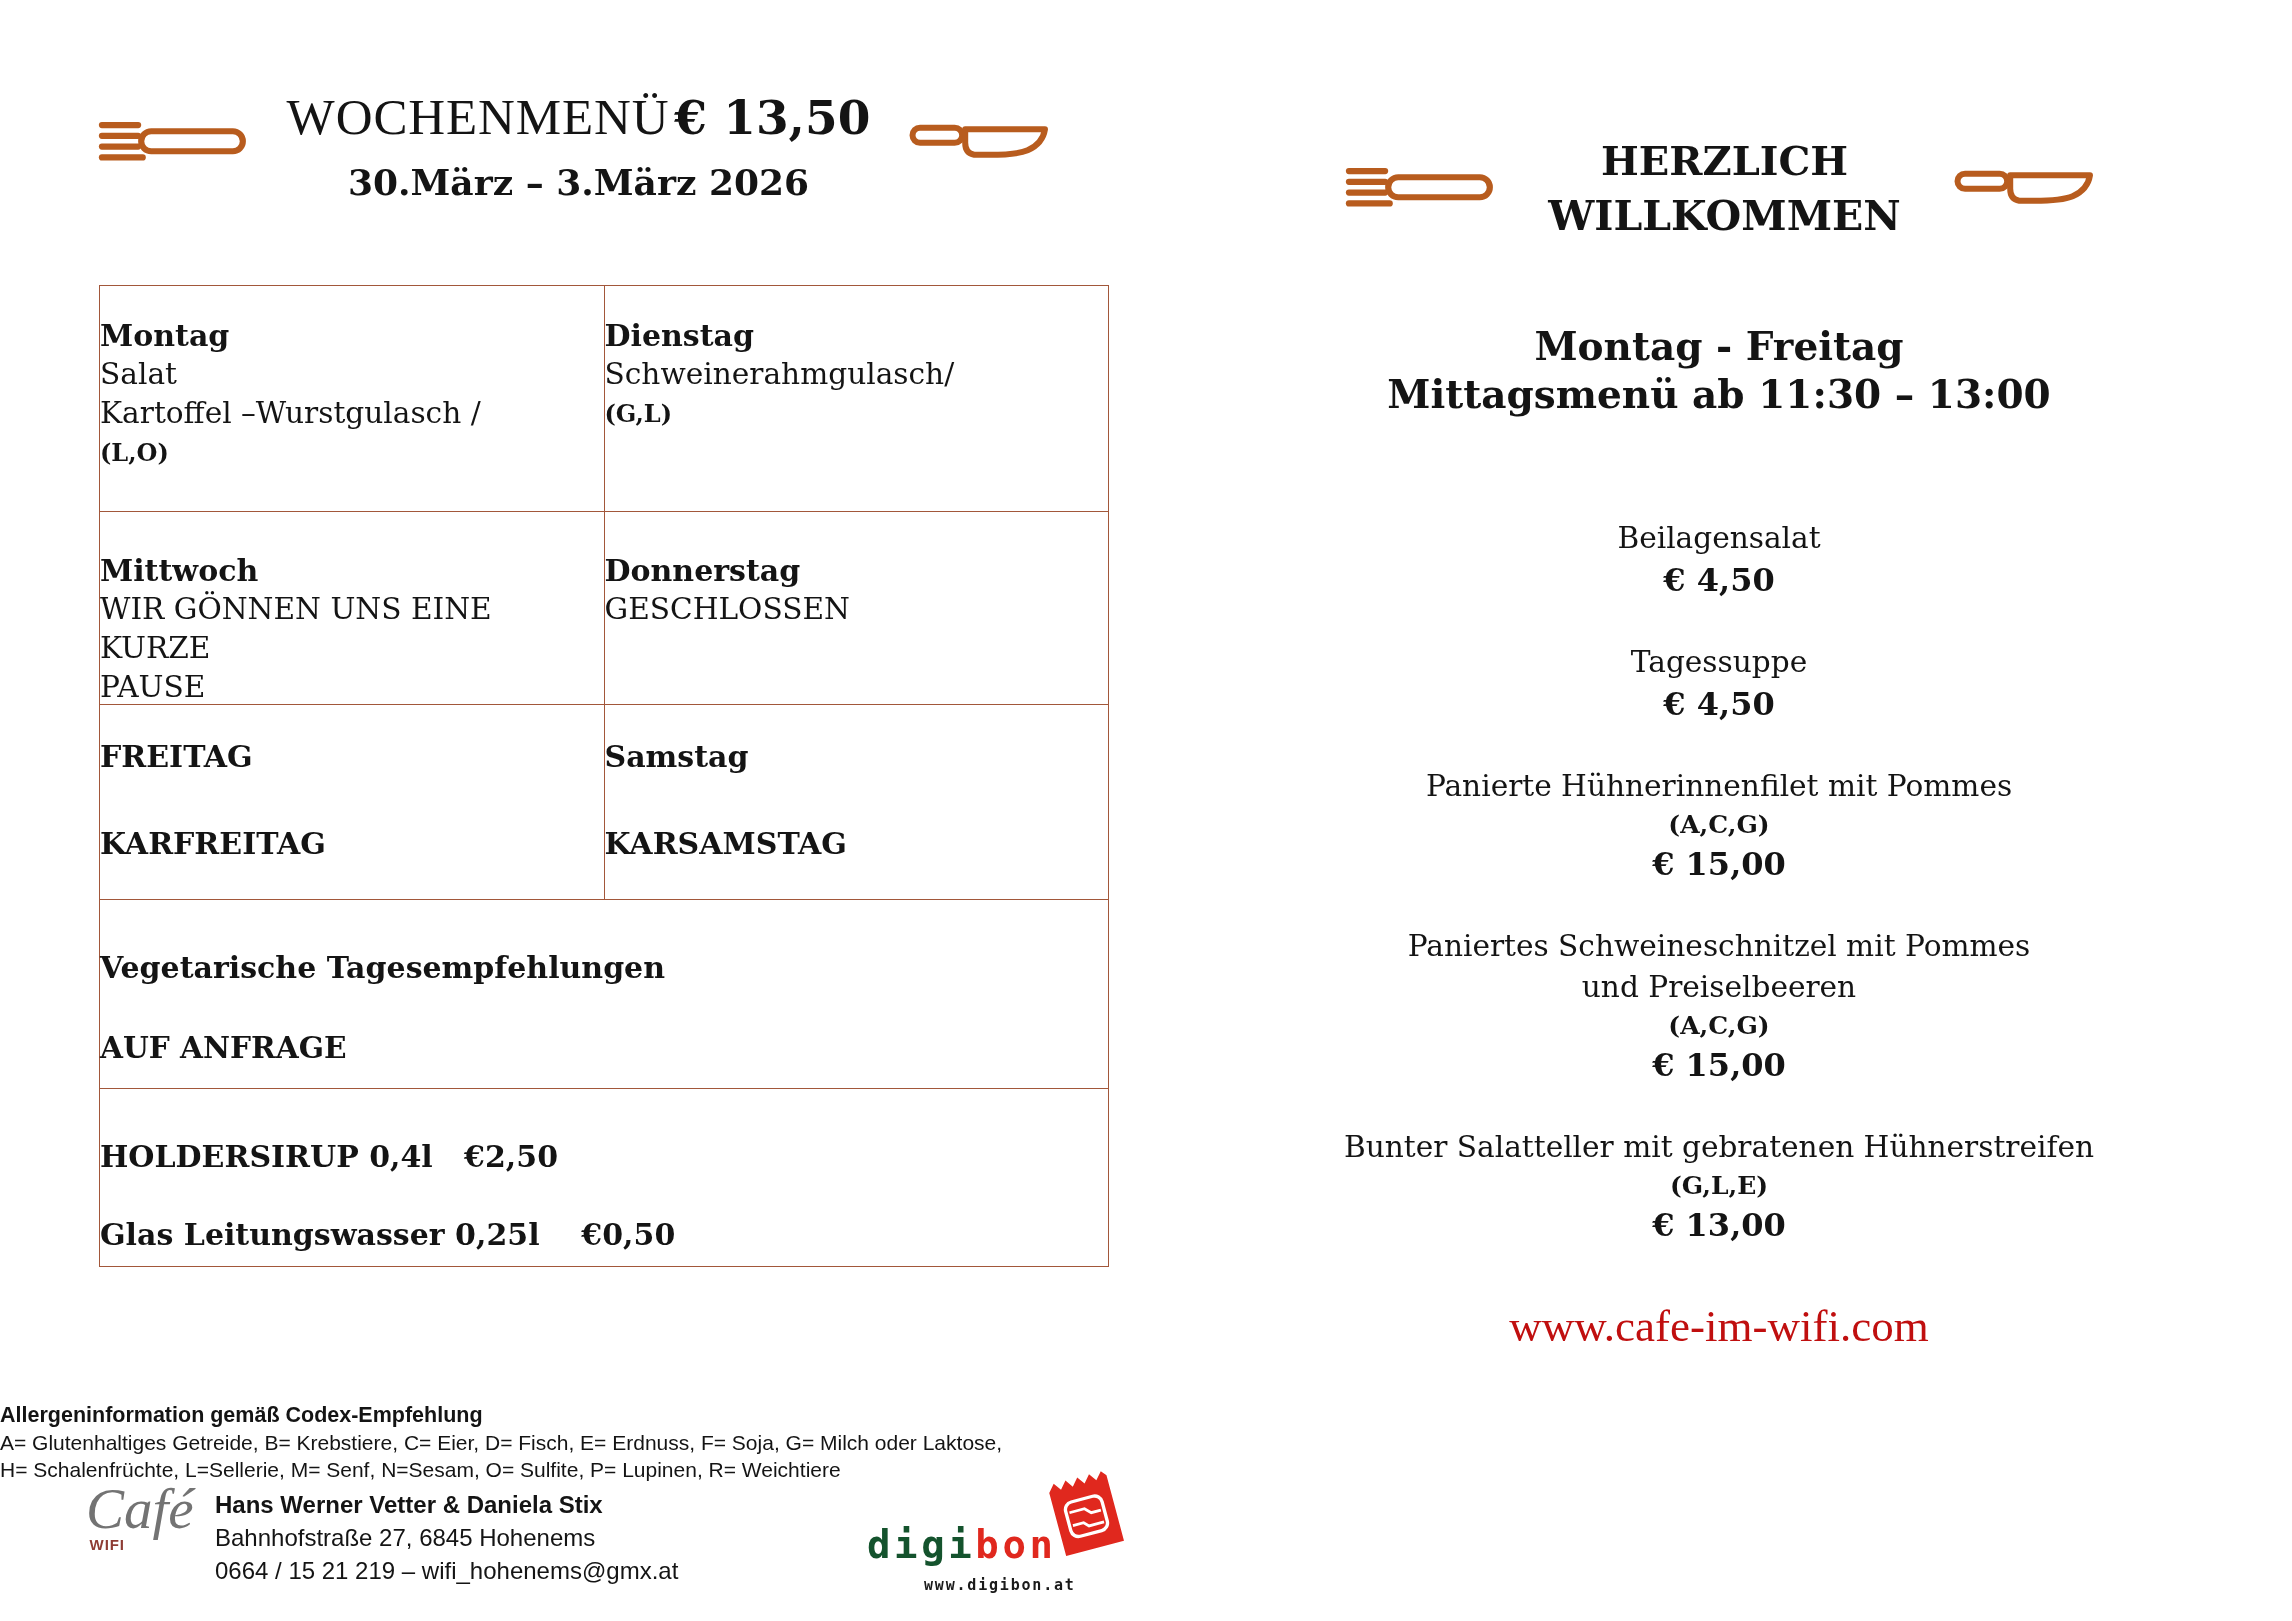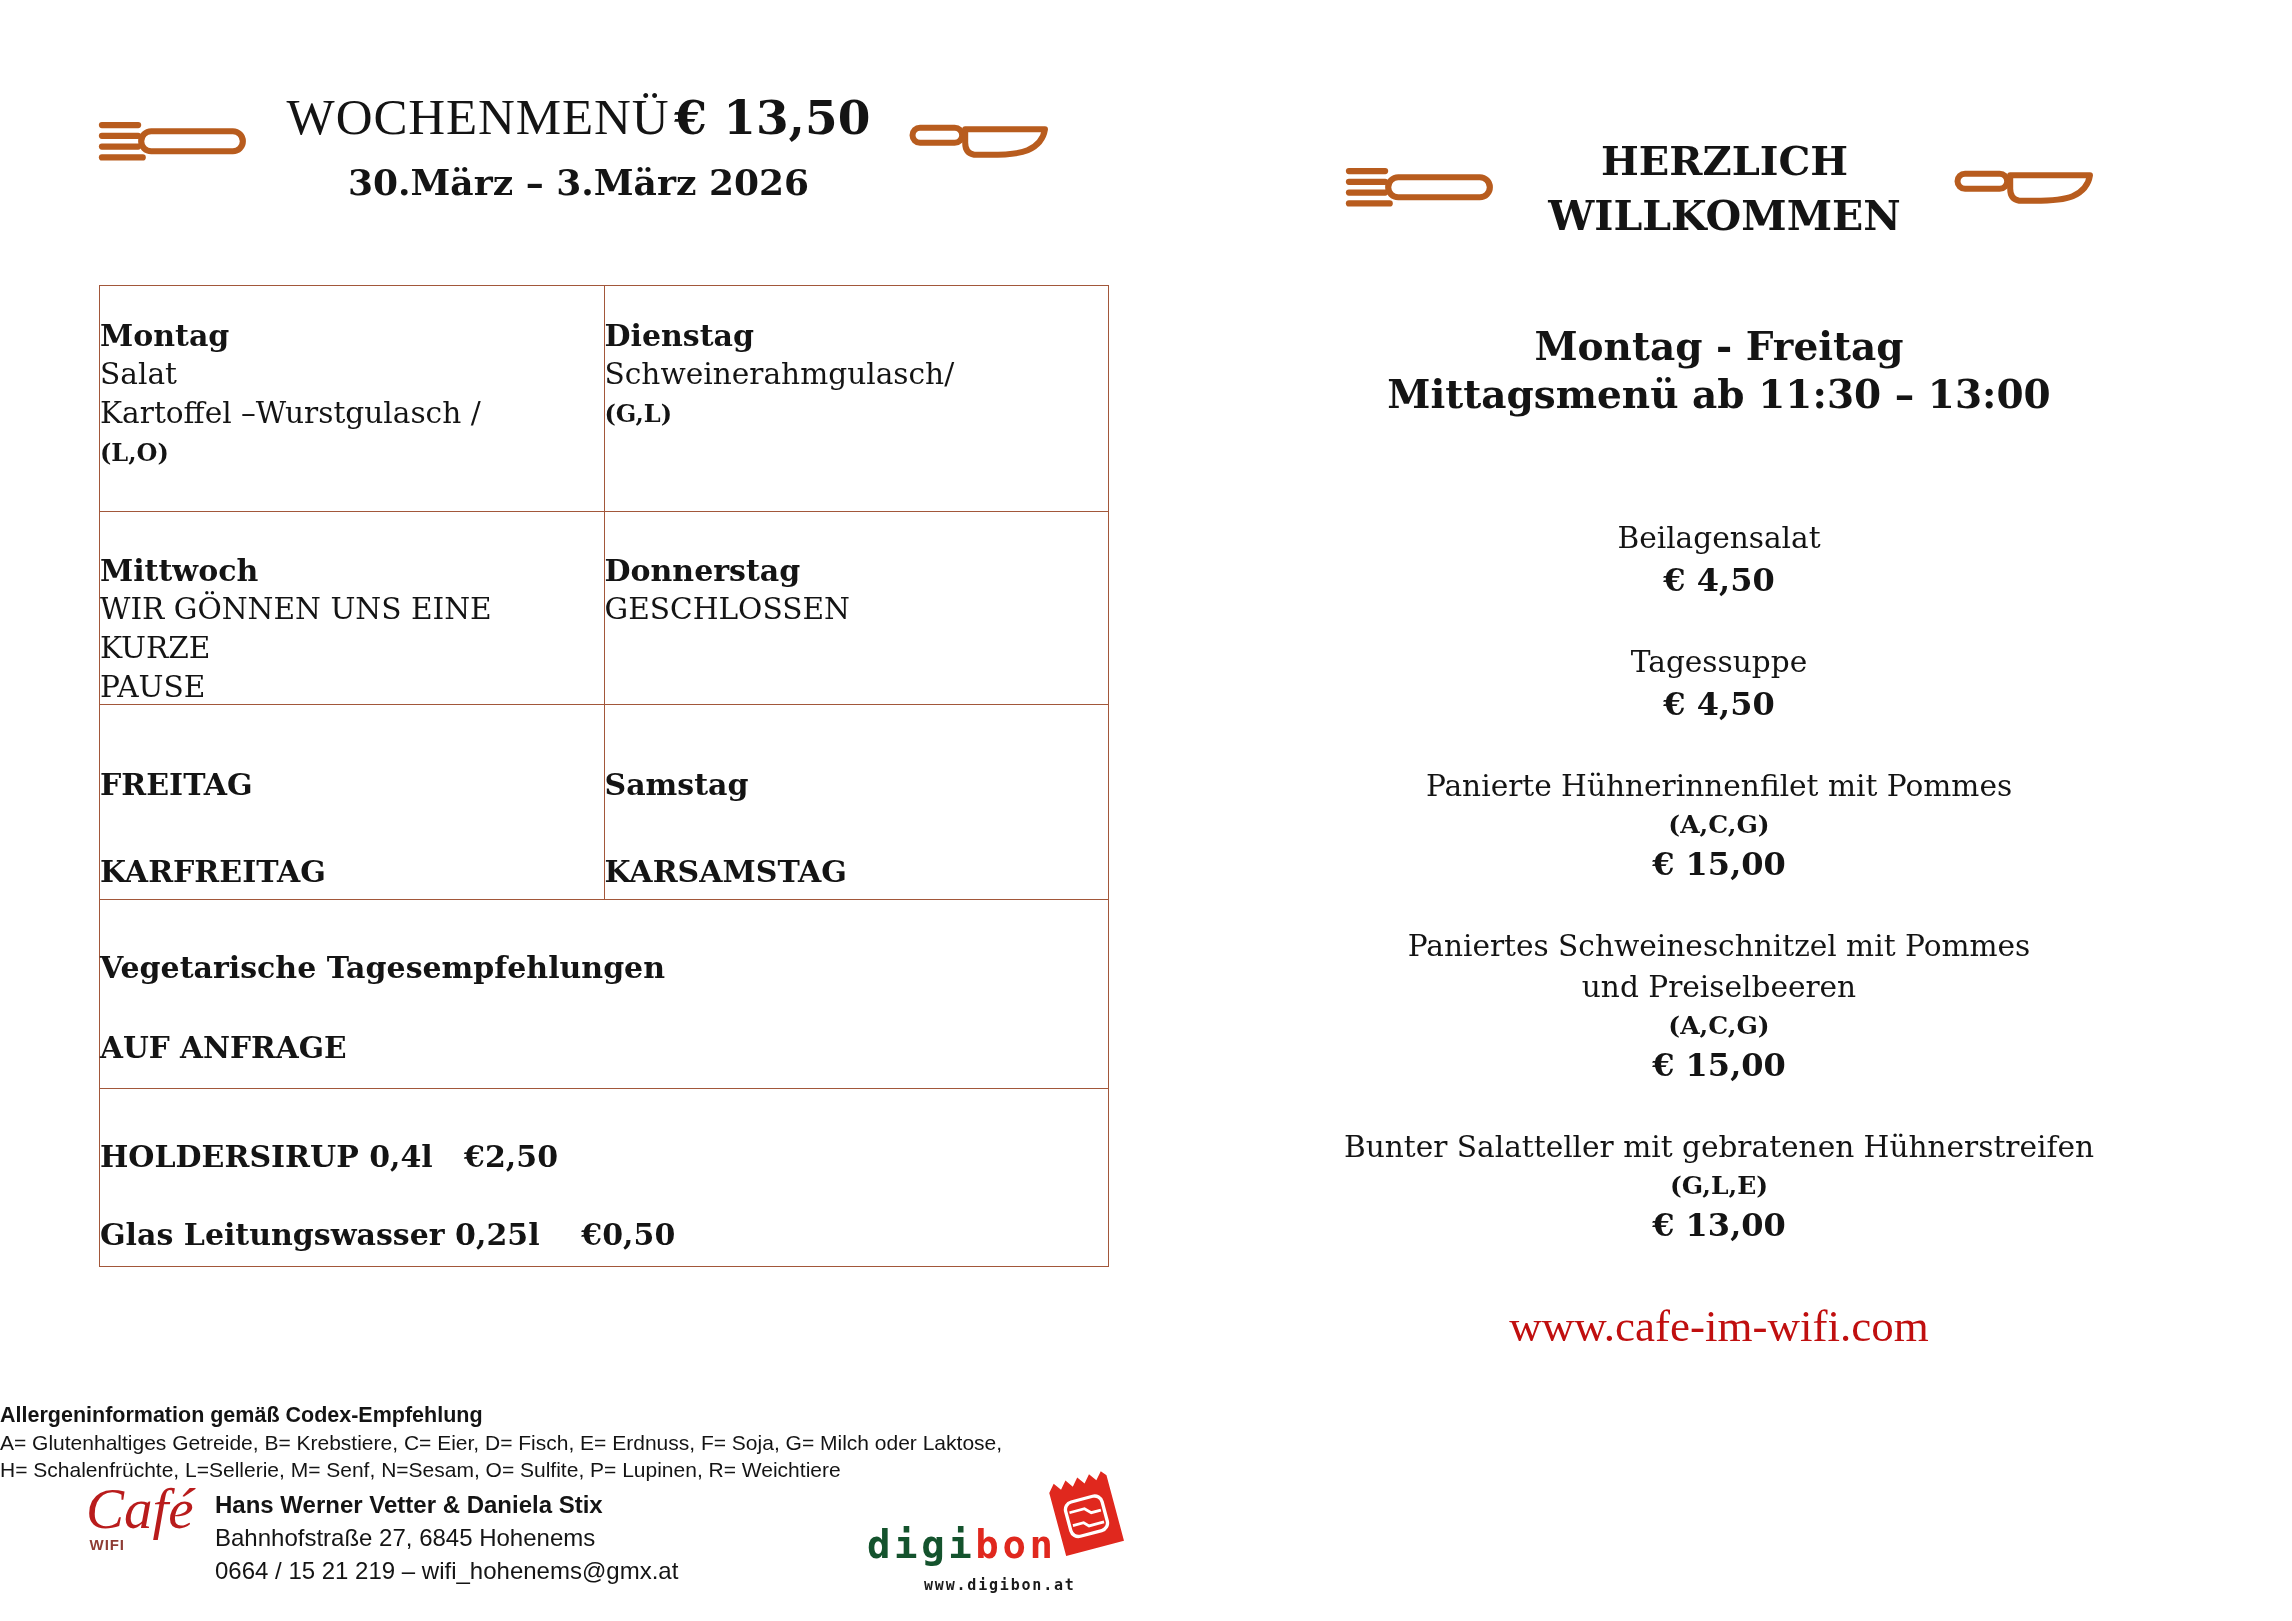--- a/index.html
+++ b/index.html
@@ -40,21 +40,21 @@
   .t-row{display:flex;box-sizing:border-box;}
   .t-row + .t-row{border-top:1.8px solid var(--tborder);}
   .t-cell{flex:1;box-sizing:border-box;}
   .t-cell + .t-cell{border-left:1.8px solid var(--tborder);}
   .r1{height:225px;} .r2{height:193px;} .r3{height:195px;} .r4{height:189px;} .r5{height:178px;}
   .day{font-weight:bold;font-size:30px;line-height:39px;}
   .dish{font-size:29.6px;line-height:39px;}
   .allerg{font-weight:bold;font-size:24px;line-height:39px;}
   .r1 .day{margin-top:30px;}
   .r2 .day{margin-top:39px;}
-  .r3 .day{margin-top:60px;}
+  .r3 .day{margin-top:32px;}
   .r3 .dish{margin-top:48px;font-weight:bold;font-size:30px;}
   .r4 .day{margin-top:48px;}
   .r4 .dish{margin-top:41px;font-weight:bold;font-size:29.6px;}
   .r5 .day{margin-top:48px;white-space:pre;}
   .r5 .dish{margin-top:39px;font-weight:bold;font-size:30px;white-space:pre;}
 
   
   .rp-subtitle{position:absolute;top:322px;left:0;width:100%;text-align:center;font-weight:bold;}
   .rp-sub-l1{font-size:39px;line-height:48px;}
   .rp-sub-l2{font-size:39px;line-height:48px;}
@@ -67,21 +67,21 @@
     position:absolute;top:1300px;left:0;width:100%;text-align:center;
     font-family:"Liberation Serif",serif;font-size:45px;color:#c00f0f;
   }
 
   
   .lp-allergens{position:absolute;top:1402px;left:0;width:100%;
     font-family:"Liberation Sans",sans-serif;}
   .lp-allergens .head{font-weight:bold;font-size:21.5px;line-height:27px;}
   .lp-allergens .l{font-size:21px;line-height:27px;}
   .cafe-logo{position:absolute;left:86px;top:1480px;width:125px;height:134px;}
-  .cafe-script{font-family:"Liberation Serif",serif;font-style:italic;font-size:57px;color:#b91c1c;line-height:57px;}
+  .cafe-script{font-family:"Liberation Serif",serif;font-style:italic;font-size:57px;color:#737373;line-height:57px;}
   .cafe-wifi{position:absolute;left:3.6px;top:56px;font-family:"Liberation Sans",sans-serif;
     font-weight:bold;font-size:15px;color:#8e3c34;letter-spacing:0.9px;}
   .lp-contact{position:absolute;left:215px;top:1488px;font-family:"Liberation Sans",sans-serif;font-size:24px;line-height:33px;}
   .lp-contact .nm{font-weight:bold;}
   .digibon{position:absolute;left:867px;top:1488px;width:269px;height:125px;}
   .digibon-text{position:absolute;left:0;top:34px;font-family:"DejaVu Sans Mono",monospace;
     font-weight:bold;font-size:39px;letter-spacing:3.6px;white-space:nowrap;}
   .digibon-black{color:#14532d;} .digibon-red{color:#e0281e;}
   .digibon-url{position:absolute;left:57px;top:88px;font-family:"DejaVu Sans Mono",monospace;
     font-weight:bold;font-size:15px;letter-spacing:1.8px;color:#1a1a1a;white-space:nowrap;}

